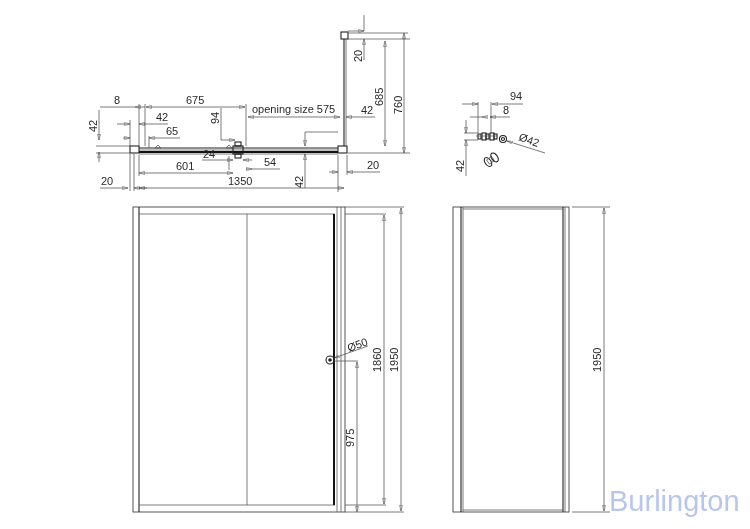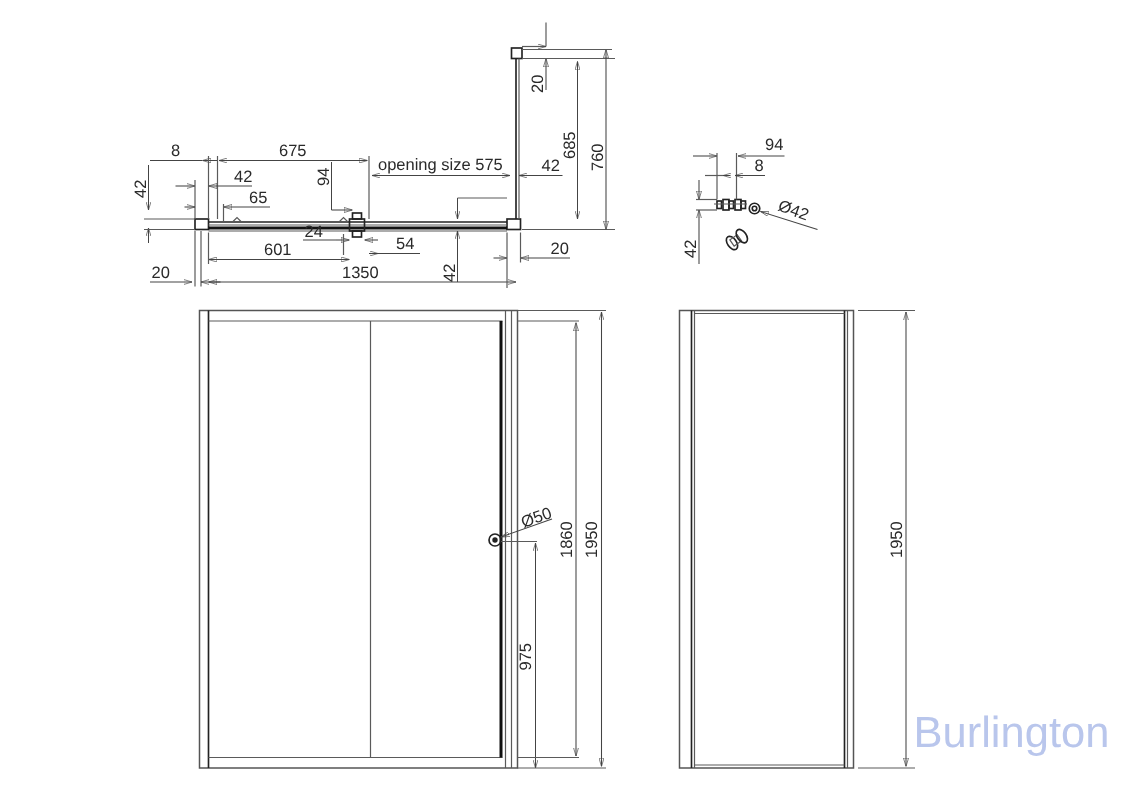--- a/index.html
+++ b/index.html
@@ -5,21 +5,21 @@
     html, body { margin: 0; padding: 0; background: #ffffff; }
     body { width: 750px; height: 529px; position: relative; overflow: hidden; }
     svg { position: absolute; left: 0; top: 0; }
     .dim { font-family: "Liberation Sans", sans-serif; font-size: 11px; fill: #2a2a2a; }
     .ln { stroke: #5a5a5a; stroke-width: 0.8; fill: none; }
     .lnd { stroke: #222; stroke-width: 1.1; fill: none; }
     .lnh { stroke: #111; stroke-width: 2; fill: none; }
     .frm { stroke: #555; stroke-width: 1; fill: none; }
     .arr { fill: none; stroke: #444; stroke-width: 0.7; }
     .brand {
-      position: absolute; left: 609px; top: 473px;
+      position: absolute; left: 609px; top: 485px;
       font-family: "Liberation Sans", sans-serif; font-size: 29px;
       color: #b9c6ec; letter-spacing: 0px; font-weight: normal;
     }
   </style>
 </head>
 <body>
 
 <svg width="750" height="529" viewBox="0 0 750 529">
   <defs>
     <marker id="ar" viewBox="0 0 10 6" refX="10" refY="3" markerWidth="8" markerHeight="5" orient="auto-start-reverse">

